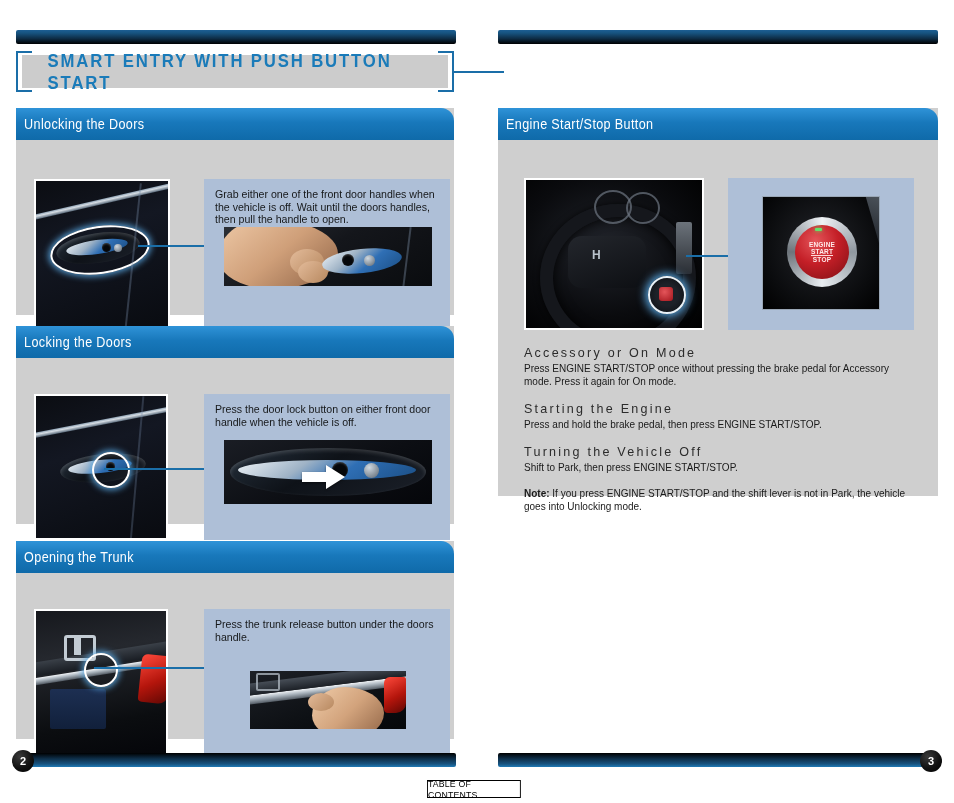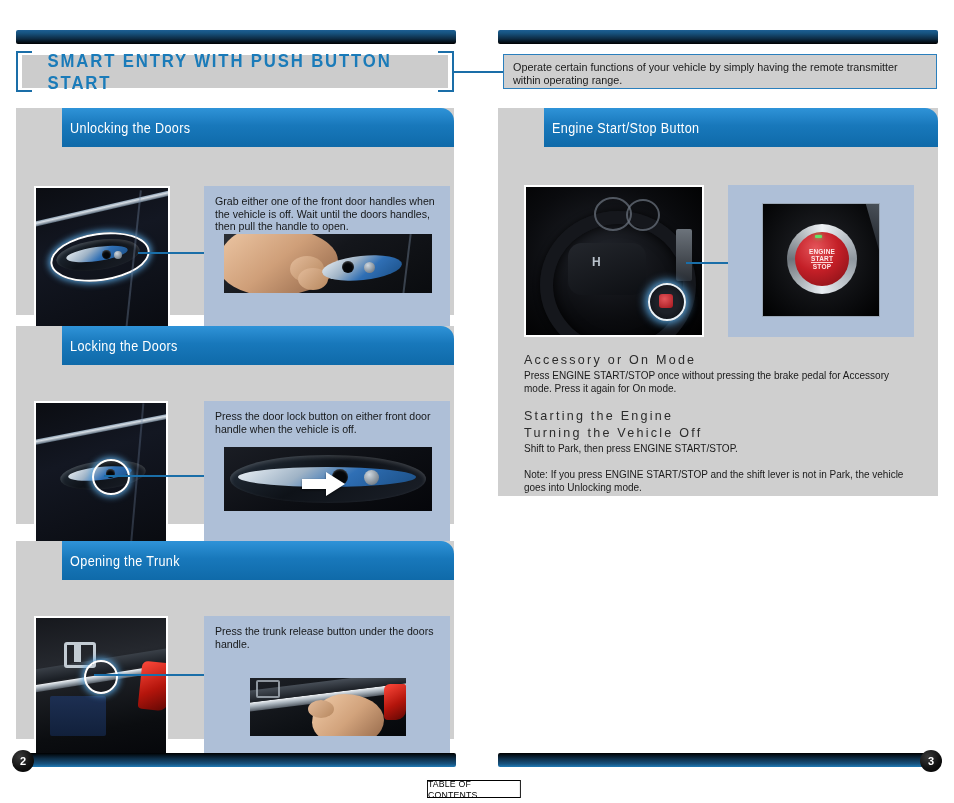--- a/index.html
+++ b/index.html
@@ -48,42 +48,42 @@
   .title-lead{position:absolute;left:454px;top:71px;width:44px;height:2px;background:#1a6ea8;}
 
   
   .intro{position:absolute;left:503px;top:54px;width:434px;height:35px;background:#cfcfcf;
     border:1px solid #2a7fbd;box-sizing:border-box;padding:6px 9px;}
   .intro p{margin:0;font-size:10.8px;line-height:13px;color:#1a1a1a;}
   .intro-lead{position:absolute;left:487px;top:71px;width:17px;height:2px;background:#1a6ea8;}
 
   
   .panel{position:absolute;background:#cfcfcf;}
-  .panel-head{position:relative;height:39px;background:linear-gradient(to bottom,#2f93d8 0%,#1878bb 45%,#0f6aa9 100%);
-    border-top-right-radius:13px;display:flex;align-items:center;margin-left:46px;}
+  .panel-head{position:relative;height:32px;background:linear-gradient(to bottom,#2f93d8 0%,#1878bb 45%,#0f6aa9 100%);
+    border-top-right-radius:13px;display:flex;align-items:center;}
   .panel-head .ht{color:#ffffff;font-size:14px;letter-spacing:.4px;padding-left:9px;
     font-family:"Liberation Sans Narrow","Liberation Sans",sans-serif;transform:scaleX(.9);transform-origin:left center;}
   .panel-body{position:relative;}
 
   
   .photo{position:absolute;overflow:hidden;}
   .photo.framed{border:2px solid #ffffff;box-sizing:border-box;}
   .callout{position:absolute;background:#1a6ea8;height:1.5px;}
   .ring{position:absolute;border-radius:50%;border:2.5px solid #ffffff;box-shadow:0 0 6px 2px rgba(90,170,230,.85);}
 
   
   .txtbox{position:absolute;background:#aebfd7;box-sizing:border-box;padding:9px 11px;}
   .txtbox p{margin:0;font-size:10.6px;line-height:12.6px;color:#16181a;}
 
   
   .sub-h{font-size:13.5px;color:#2b2b2b;letter-spacing:2.4px;margin:0 0 2px 0;
     font-family:"Liberation Sans Narrow","Liberation Sans",sans-serif;transform:scaleX(.93);transform-origin:left center;}
   .body-p{margin:0 0 13px 0;font-size:10px;line-height:13px;color:#1a1a1a;}
   .body-p.last{margin-bottom:0;}
-  .note-lbl{font-weight:normal;}
+  .note-lbl{font-weight:bold;}
 
   
   .scene{position:absolute;inset:0;}
   .door-bg{background:linear-gradient(160deg,#0b0d12 0%,#131722 38%,#090b10 100%);}
   .door-trim{position:absolute;background:linear-gradient(to bottom,#8fa3b5,#d6dde4 40%,#5d6d7d);}
   .handle-oval{position:absolute;border-radius:50%;
     background:linear-gradient(150deg,#25303c 0%,#0e1218 45%,#1b2029 100%);
     box-shadow:inset 0 2px 4px rgba(255,255,255,.18);}
   .handle-chrome{position:absolute;border-radius:50%;
     background:linear-gradient(145deg,#eef3f7 0%,#9fb3c6 35%,#2f6fb5 60%,#1b4f86 100%);}
@@ -128,23 +128,20 @@
     <div class="brk bl"></div>
     <div class="brk tr"></div>
     <div class="brk br"></div>
     <div class="title-box">
       <div class="title-text">SMART ENTRY WITH PUSH BUTTON START</div>
     </div>
   </div>
   <div class="title-lead"></div>
 
   <div class="intro-lead"></div>
-  <div class="intro">
-    <p>Operate certain functions of your vehicle by simply having the remote transmitter within operating range.</p>
-  </div>
 
   <div class="panel" style="left:16px;top:108px;width:438px;height:207px;">
     <div class="panel-head">
       <div class="ht">Unlocking the Doors</div>
     </div>
     <div class="panel-body">
 
       <div class="photo framed" style="left:18px;top:39px;width:136px;height:152px;">
         <div class="scene door-bg">
           <div class="door-trim" style="left:-10px;top:16px;width:170px;height:5px;transform:rotate(-13deg);"></div>
@@ -281,20 +278,21 @@
           </div>
         </div>
       </div>
 
       <div style="position:absolute;left:26px;top:205px;width:390px;">
 
         <div class="sub-h">Accessory or On Mode</div>
         <p class="body-p">Press ENGINE START/STOP once without pressing the brake pedal for Accessory mode. Press it again for On mode.</p>
 
         <div class="sub-h">Starting the Engine</div>
+        <p class="body-p">Press and hold the brake pedal,  then press ENGINE START/STOP.</p>
 
         <div class="sub-h">Turning the Vehicle Off</div>
         <p class="body-p">Shift to Park, then press ENGINE START/STOP.</p>
 
         <p class="body-p last"><span class="note-lbl">Note:</span><span> If you press ENGINE START/STOP and the shift lever is not in Park, the vehicle goes into Unlocking mode.</span></p>
       </div>
     </div>
   </div>
 
   <div class="rail-bot left"></div>

